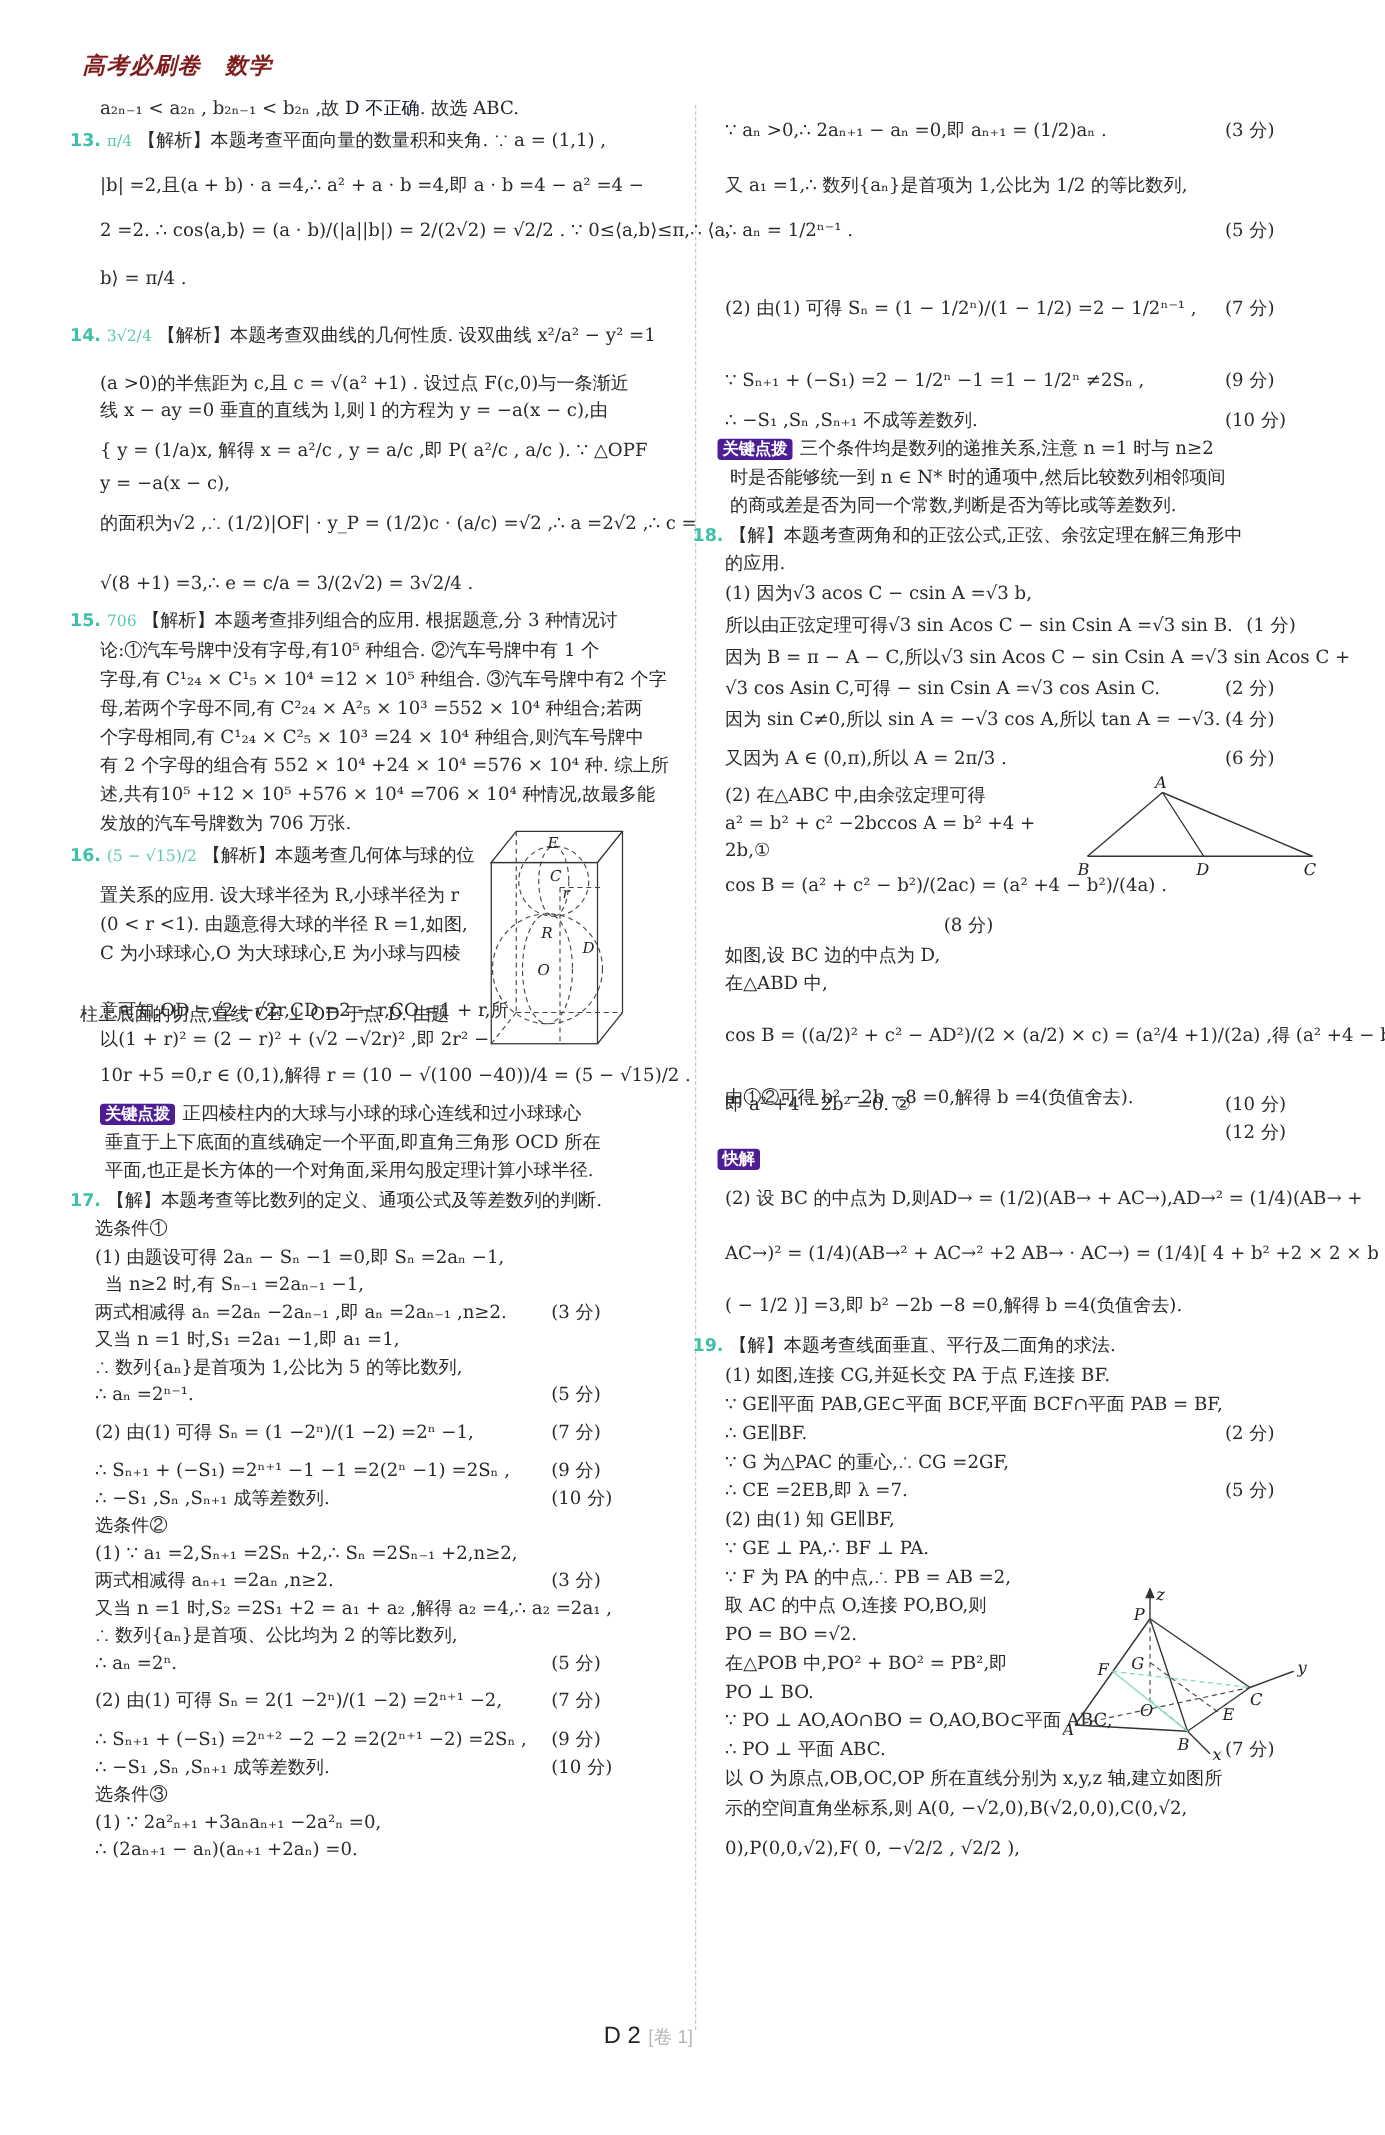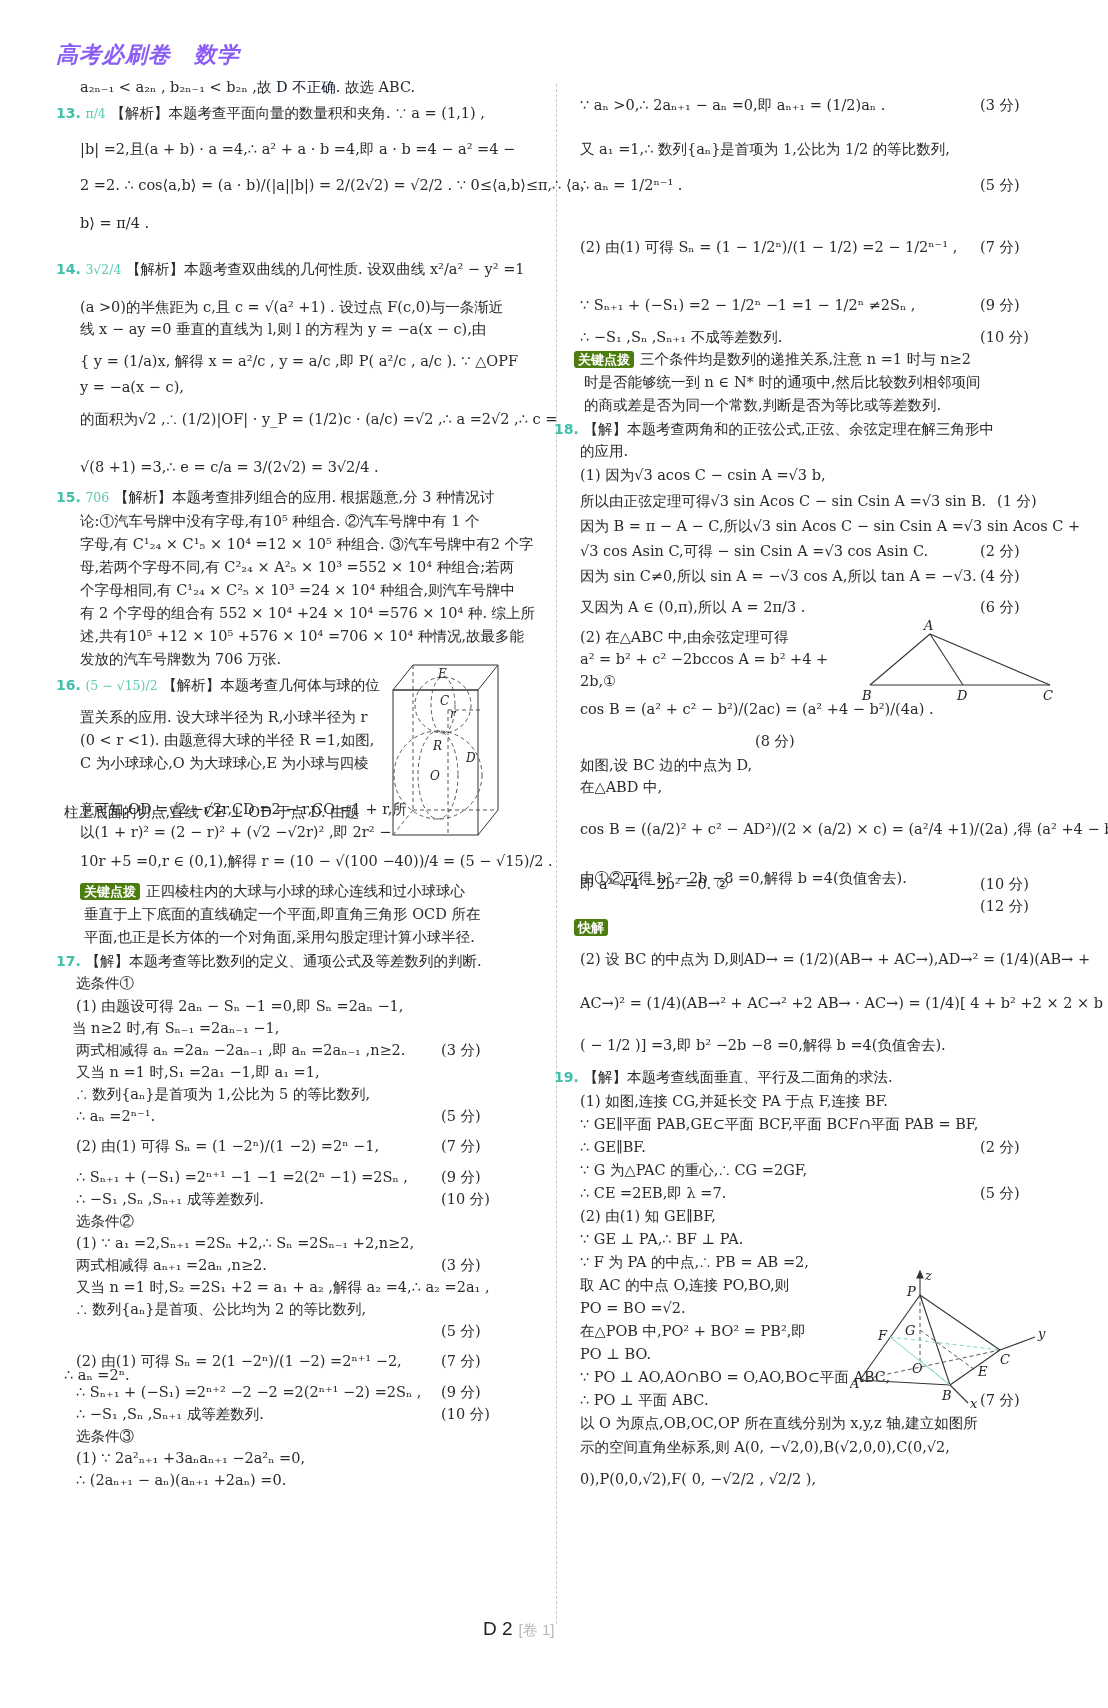--- a/index.html
+++ b/index.html
@@ -1,28 +1,28 @@
 <!DOCTYPE html>
 <html><head>
 <meta charset="utf-8">
 <style>
   html,body{margin:0;padding:0;background:#fff;}
   body{width:1108px;height:1708px;position:relative;overflow:hidden;
        font-family:"DejaVu Serif","Liberation Serif",serif;color:#2a2a2a;font-size:14.5px;}
-  .hdr{position:absolute;left:56px;top:40px;font-size:22px;font-style:italic;font-weight:bold;color:#8b5cf6;letter-spacing:1px;
+  .hdr{position:absolute;left:66px;top:40px;font-size:18px;font-style:italic;font-weight:bold;color:#7f1d1d;letter-spacing:1px;
        font-family:"DejaVu Serif",serif;}
   .col{position:absolute;top:0;}
   .left{left:56px;width:470px;}
   .right{left:580px;width:480px;}
   .divider{position:absolute;left:556px;top:84px;width:1px;height:1540px;border-left:1px dashed #c8c8c8;}
   .ln{position:absolute;white-space:nowrap;line-height:18px;}
   .num{color:#3fc0a8;font-family:"DejaVu Sans","Liberation Sans",sans-serif;font-weight:bold;font-size:14px;}
   .ans{color:#5cc8b4;font-size:12.5px;}
   .teal{color:#0f172a;}
-  .tag{display:inline-block;background:#4d7c0f;color:#fff;font-family:"DejaVu Sans",sans-serif;font-weight:bold;font-size:13px;
+  .tag{display:inline-block;background:#4c1d95;color:#fff;font-family:"DejaVu Sans",sans-serif;font-weight:bold;font-size:13px;
        padding:0 4px;border-radius:3px;line-height:17px;margin-right:6px;}
   .score{position:absolute;white-space:nowrap;line-height:18px;text-align:right;}
   .footer{position:absolute;left:483px;top:1618px;font-family:Liberation Sans, sans-serif;font-size:19px;color:#222;}
   .footer .vol{color:#b8b8b8;font-size:15px;margin-left:6px;}
   svg{position:absolute;}
 </style>
 </head>
 <body>
 
 <div class="hdr">高考必刷卷　数学</div>
@@ -56,40 +56,40 @@
     <div class="ln" style="top: 777px; left: 8px; margin-top: 26px;"><span>柱上底面的切点,直线 CE ⊥ OD 于点 D. 由题</span></div>
     <div class="ln" style="top: 800px; left: 24px;"><span>意可知,OD =√2 −√2r,CD =2 − r,CO =1 + r,所</span></div>
     <div class="ln" style="top: 823px; left: 24px;"><span>以(1 + r)² = (2 − r)² + (√2 −√2r)² ,即 2r² −</span></div>
     <div class="ln" style="top: 852px; left: 24px;"><span>10r +5 =0,r ∈ (0,1),解得 r = (10 − √(100 −40))/4 = (5 − √15)/2 .</span></div>
     <div class="ln" style="top: 882px; left: 24px;"><span class="tag">关键点拨</span><span>正四棱柱内的大球与小球的球心连线和过小球球心</span></div>
     <div class="ln" style="top: 905px; left: 28px;"><span>垂直于上下底面的直线确定一个平面,即直角三角形 OCD 所在</span></div>
     <div class="ln" style="top: 928px; left: 28px;"><span>平面,也正是长方体的一个对角面,采用勾股定理计算小球半径.</span></div>
     <div class="ln" style="top: 952px; left: 0px;"><span class="num">17.</span> <span>【解】本题考查等比数列的定义、通项公式及等差数列的判断.</span></div>
     <div class="ln" style="top: 974px; left: 20px;"><span>选条件①</span></div>
     <div class="ln" style="top: 997px; left: 20px;"><span>(1) 由题设可得 2aₙ − Sₙ −1 =0,即 Sₙ =2aₙ −1,</span></div>
-    <div class="ln" style="top: 1019px; left: 16px;"><span>当 n≥2 时,有 Sₙ₋₁ =2aₙ₋₁ −1,</span></div>
+    <div class="ln" style="top: 1019px; left: 28px;"><span>当 n≥2 时,有 Sₙ₋₁ =2aₙ₋₁ −1,</span></div>
     <div class="ln" style="top: 1041px; left: 20px;"><span>两式相减得 aₙ =2aₙ −2aₙ₋₁ ,即 aₙ =2aₙ₋₁ ,n≥2.</span></div>
     <div class="score" style="top: 1041px; left: 385px;">(3 分)</div>
     <div class="ln" style="top: 1063px; left: 20px;"><span>又当 n =1 时,S₁ =2a₁ −1,即 a₁ =1,</span></div>
     <div class="ln" style="top: 1085px; left: 20px;"><span>∴ 数列{aₙ}是首项为 1,公比为 5 的等比数列,</span></div>
     <div class="ln" style="top: 1107px; left: 20px;"><span>∴ aₙ =2ⁿ⁻¹.</span></div>
     <div class="score" style="top: 1107px; left: 385px;">(5 分)</div>
     <div class="ln" style="top: 1137px; left: 20px;"><span>(2) 由(1) 可得 Sₙ = (1 −2ⁿ)/(1 −2) =2ⁿ −1,</span></div>
     <div class="score" style="top: 1137px; left: 385px;">(7 分)</div>
     <div class="ln" style="top: 1168px; left: 20px;"><span>∴ Sₙ₊₁ + (−S₁) =2ⁿ⁺¹ −1 −1 =2(2ⁿ −1) =2Sₙ ,</span></div>
     <div class="score" style="top: 1168px; left: 385px;">(9 分)</div>
     <div class="ln" style="top: 1190px; left: 20px;"><span>∴ −S₁ ,Sₙ ,Sₙ₊₁ 成等差数列.</span></div>
     <div class="score" style="top: 1190px; left: 385px;">(10 分)</div>
     <div class="ln" style="top: 1212px; left: 20px;"><span>选条件②</span></div>
     <div class="ln" style="top: 1234px; left: 20px;"><span>(1) ∵ a₁ =2,Sₙ₊₁ =2Sₙ +2,∴ Sₙ =2Sₙ₋₁ +2,n≥2,</span></div>
     <div class="ln" style="top: 1256px; left: 20px;"><span>两式相减得 aₙ₊₁ =2aₙ ,n≥2.</span></div>
     <div class="score" style="top: 1256px; left: 385px;">(3 分)</div>
     <div class="ln" style="top: 1278px; left: 20px;"><span>又当 n =1 时,S₂ =2S₁ +2 = a₁ + a₂ ,解得 a₂ =4,∴ a₂ =2a₁ ,</span></div>
     <div class="ln" style="top: 1300px; left: 20px;"><span>∴ 数列{aₙ}是首项、公比均为 2 的等比数列,</span></div>
-    <div class="ln" style="top: 1322px; left: 8px; margin-top: 44px;"><span>∴ aₙ =2ⁿ.</span></div>
+    <div class="ln" style="top: 1322px; left: 20px;"><span>∴ aₙ =2ⁿ.</span></div>
     <div class="score" style="top: 1322px; left: 385px;">(5 分)</div>
     <div class="ln" style="top: 1352px; left: 20px;"><span>(2) 由(1) 可得 Sₙ = 2(1 −2ⁿ)/(1 −2) =2ⁿ⁺¹ −2,</span></div>
     <div class="score" style="top: 1352px; left: 385px;">(7 分)</div>
     <div class="ln" style="top: 1383px; left: 20px;"><span>∴ Sₙ₊₁ + (−S₁) =2ⁿ⁺² −2 −2 =2(2ⁿ⁺¹ −2) =2Sₙ ,</span></div>
     <div class="score" style="top: 1383px; left: 385px;">(9 分)</div>
     <div class="ln" style="top: 1405px; left: 20px;"><span>∴ −S₁ ,Sₙ ,Sₙ₊₁ 成等差数列.</span></div>
     <div class="score" style="top: 1405px; left: 385px;">(10 分)</div>
     <div class="ln" style="top: 1427px; left: 20px;"><span>选条件③</span></div>
     <div class="ln" style="top: 1449px; left: 20px;"><span>(1) ∵ 2a²ₙ₊₁ +3aₙaₙ₊₁ −2a²ₙ =0,</span></div>
     <div class="ln" style="top: 1471px; left: 20px;"><span>∴ (2aₙ₊₁ − aₙ)(aₙ₊₁ +2aₙ) =0.</span></div>

